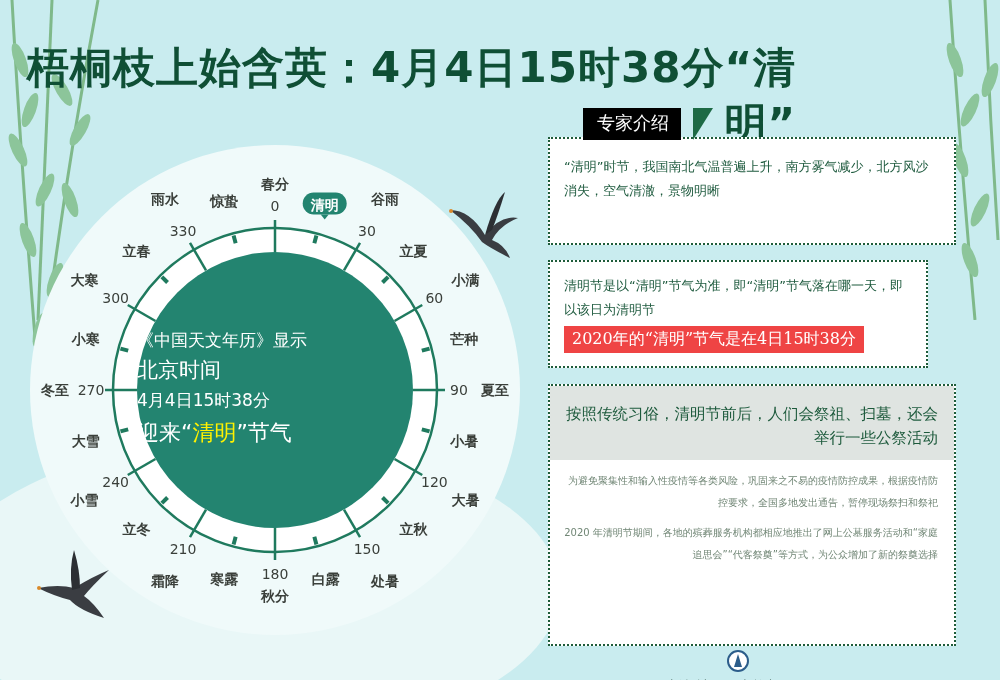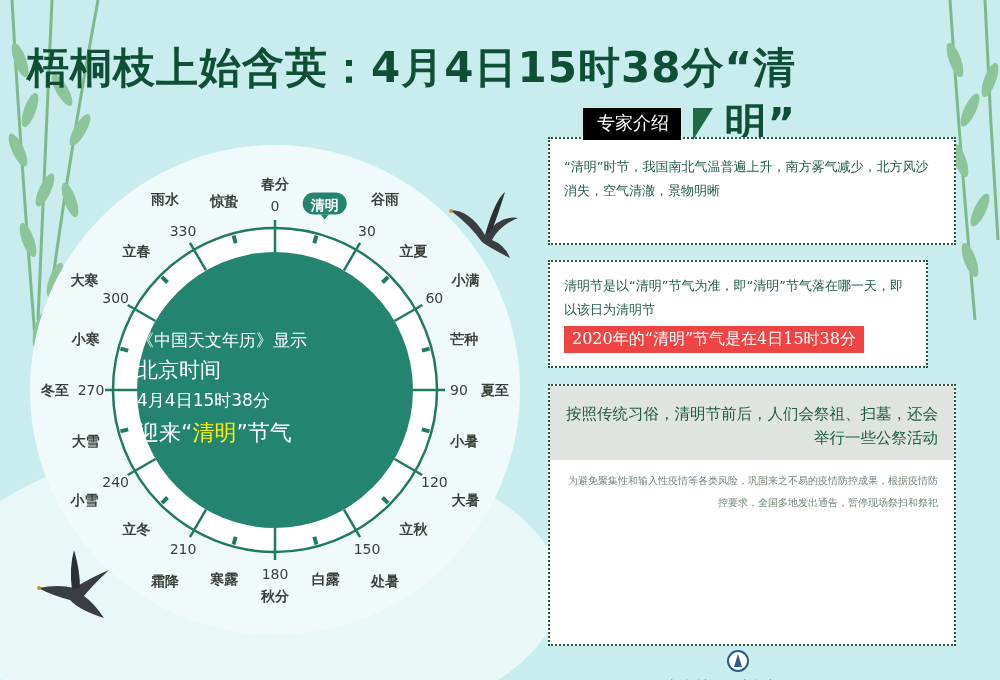--- a/index.html
+++ b/index.html
@@ -163,20 +163,21 @@
   <p>清明节是以“清明”节气为准，即“清明”节气落在哪一天，即以该日为清明节</p>
   <span class="hl">2020年的“清明”节气是在4日15时38分</span>
 </div>
 
 <div class="panel" style="top:384px;width:408px;height:262px;text-align:right;">
   <div class="gray-head">
     <p>按照传统习俗，清明节前后，人们会祭祖、扫墓，还会举行一些公祭活动</p>
   </div>
   <div class="grey-body" style="padding:10px 16px 0 14px">
     <p>为避免聚集性和输入性疫情等各类风险，巩固来之不易的疫情防控成果，根据疫情防控要求，全国多地发出通告，暂停现场祭扫和祭祀</p>
+    <p style="margin-top:8px">2020 年清明节期间，各地的殡葬服务机构都相应地推出了网上公墓服务活动和“家庭追思会”“代客祭奠”等方式，为公众增加了新的祭奠选择</p>
   </div>
 </div>
 
 <div class="footer">
   <svg width="22" height="22">
     <circle cx="11" cy="11" r="10" fill="#fff" stroke="#2c5d8a" stroke-width="2"></circle>
     <path d="M11 4 L7 17 H15Z" fill="#2c5d8a"></path>
   </svg>
   <span>新华社发（李栋制图）</span>
 </div>

